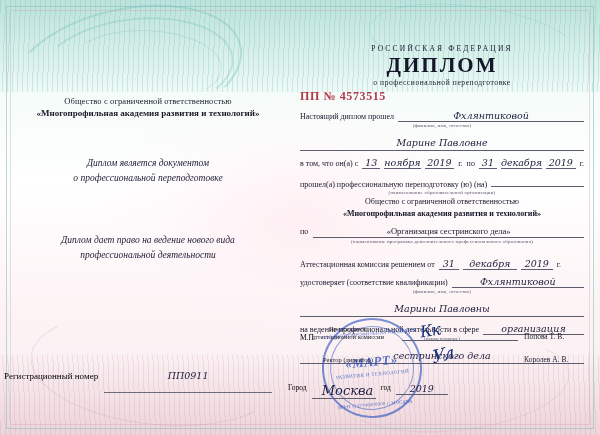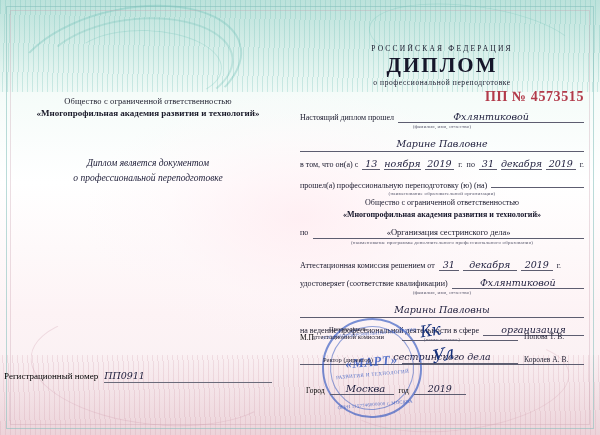--- a/index.html
+++ b/index.html
@@ -124,22 +124,23 @@
     width: 268px;
     font-size: 9px;
     display: flex;
     align-items: baseline;
     gap: 6px;
   }
   .reg-label { white-space: nowrap; }
   .reg-value {
     flex: 1;
     border-bottom: 1px solid #6b6b7a;
+    text-align: center;
     font-size: 9px;
-    padding-bottom: 1px;
+    padding-bottom: 11px;
   }
 
   
   .right {
     position: absolute;
     left: 300px;
     top: 44px;
     width: 284px;
     color: #16162a;
   }
@@ -156,22 +157,22 @@
     line-height: 1.05;
     margin-top: 1px;
   }
   .subtitle {
     text-align: center;
     font-size: 7.5px;
     letter-spacing: 0.6px;
     margin-top: 2px;
   }
   .serial {
-    text-align: right;
-    font-size: 14px;
+    text-align: left;
+    font-size: 12px;
     font-weight: bold;
     color: #b23a4a;
     letter-spacing: 0.6px;
     margin-top: 2px;
   }
 
   .row {
     display: flex;
     align-items: baseline;
     font-size: 8px;
@@ -261,33 +262,33 @@
     white-space: nowrap;
   }
   .mp {
     position: absolute;
     left: 300px;
     top: 333px;
     font-size: 7.5px;
   }
   .city-row {
     position: absolute;
-    left: 306px;
+    left: 288px;
     top: 383px;
     width: 284px;
     display: flex;
-    align-items: flex-end;
+    align-items: flex-start;
     gap: 5px;
     font-size: 7.5px;
   }
   .city-val {
     width: 56px;
     border-bottom: 1px solid #5d5d70;
     text-align: center;
-    font-size: 10px;
+    font-size: 13px;
     padding-left: 8px;
   }
   .year-val {
     width: 52px;
     border-bottom: 1px solid #5d5d70;
     text-align: center;
   }
 
   
   .scribble {
@@ -386,20 +387,22 @@
   <div class="frame"></div>
   <div class="frame2"></div>
 
   <div class="content">
 
     <div class="left">
       <div class="org-line1">Общество с ограниченной ответственностью</div>
       <div class="org-line2">«Многопрофильная академия развития и технологий»</div>
       <div class="left-italic-1" style="white-space:pre-line;">Диплом является документом
 о профессиональной переподготовке</div>
+      <div class="left-italic-2" style="white-space:pre-line;">Диплом дает право на ведение нового вида
+профессиональной деятельности</div>
     </div>
 
     <div class="reg">
       <span class="reg-label">Регистрационный номер</span>
       <span class="reg-value hand">ПП0911</span>
     </div>
 
     <div class="right">
       <div class="rf">РОССИЙСКАЯ ФЕДЕРАЦИЯ</div>
       <div class="diplom">ДИПЛОМ</div>

